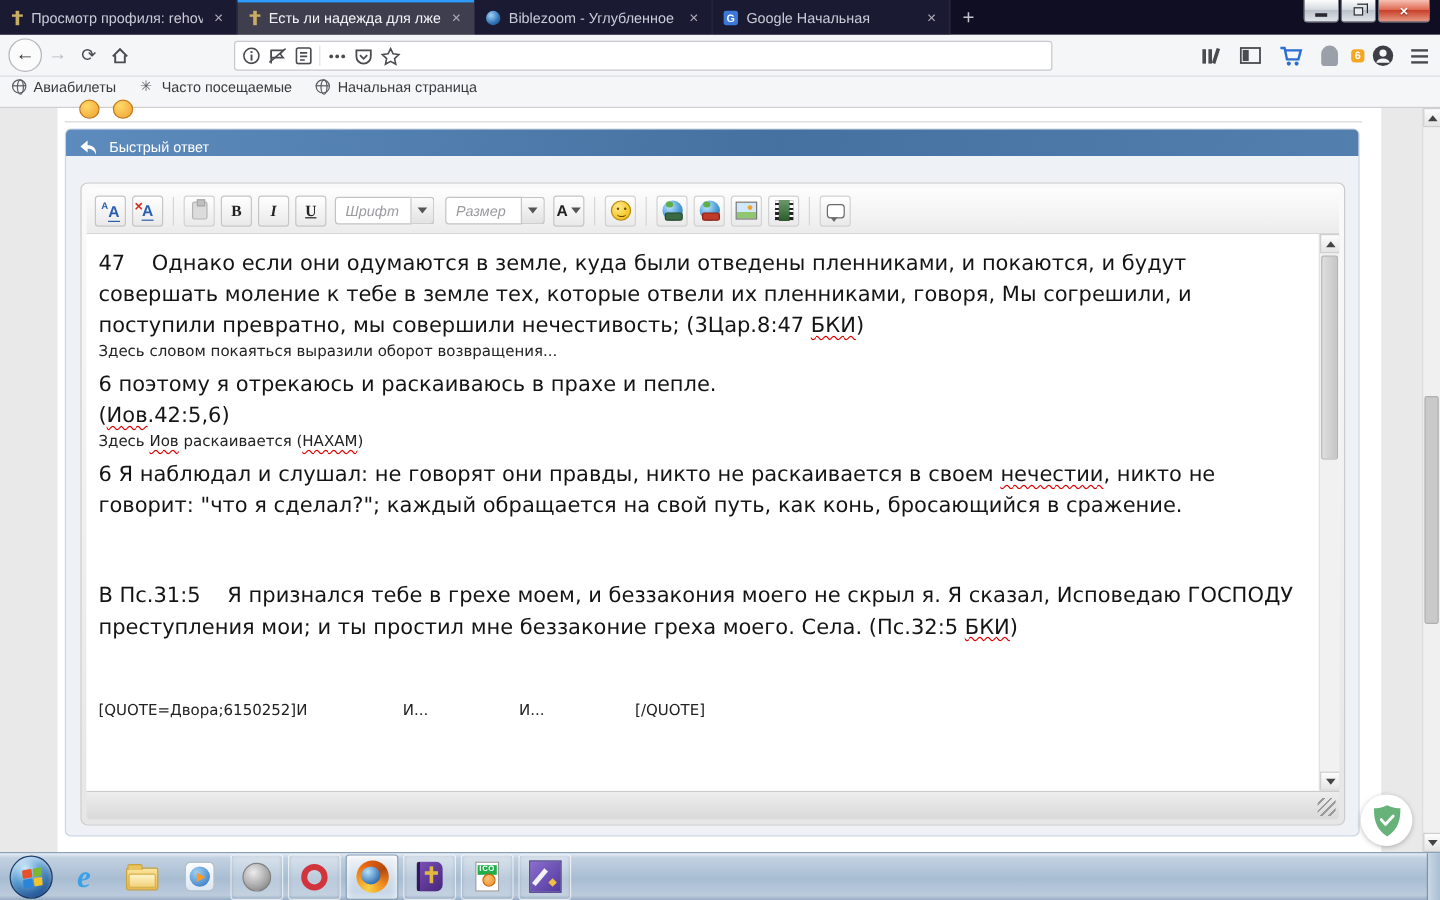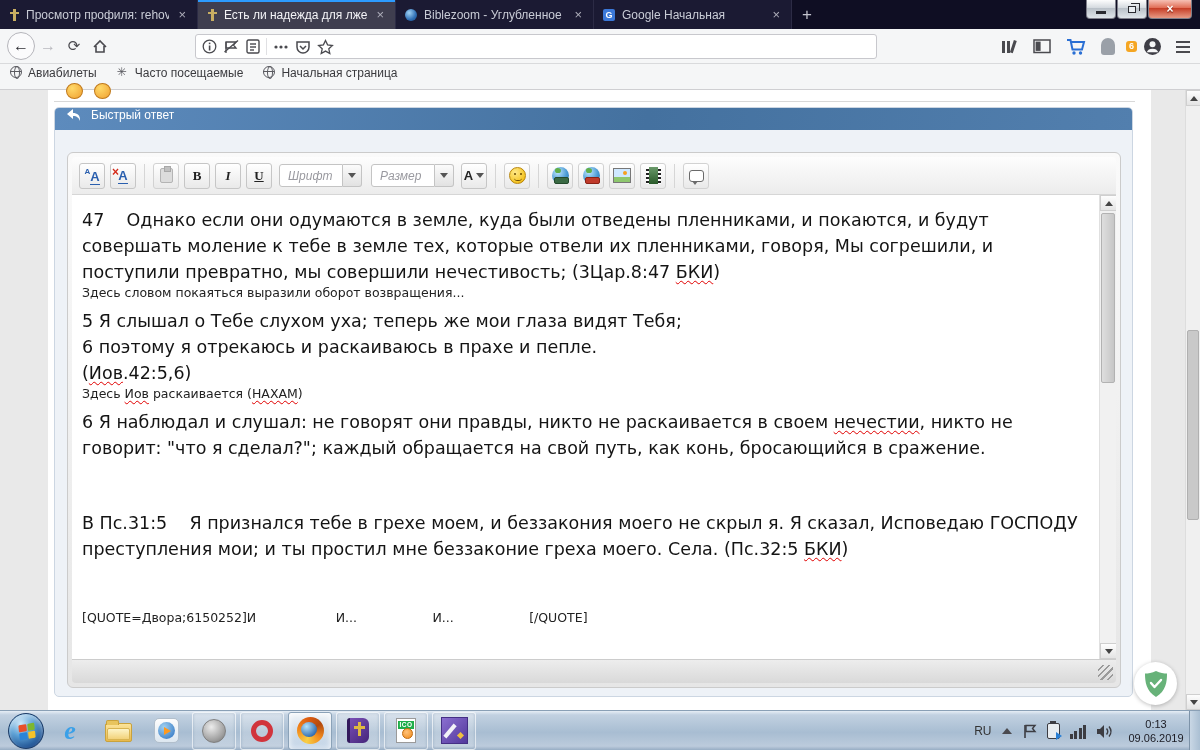--- a/index.html
+++ b/index.html
@@ -51,21 +51,21 @@
 .globe-ico::before{content:"";position:absolute;left:2.6px;top:-1px;width:4px;height:11px;border:1px solid #5a5a60;border-radius:50%}
 .globe-ico::after{content:"";position:absolute;left:-1px;top:4px;width:11px;height:1px;background:#5a5a60}
 .gear-ico{width:12px;height:12px;color:#5a5a60;font-size:12px;line-height:12px}
 
 
 .pagearea{position:absolute;top:90px;left:0;width:1200px;height:620px;background:#e9e9e9}
 .content-col{position:absolute;left:48px;top:0;width:1103px;height:620px;background:#fff}
 .prev-strip{position:absolute;left:6px;right:16px;top:0;height:12px;border-bottom:1px solid #d8d8d8}
 .smile-half{position:absolute;top:-7px;width:17px;height:16px;border-radius:50%;background:radial-gradient(circle at 35% 30%,#ffd969,#f0a030);border:1px solid #c07818}
 .qr-panel{position:absolute;left:6px;top:17px;width:1079px;height:590px;background:#eef2f7;border:1px solid #ccd6e2;border-radius:5px}
-.qr-header{height:22px;background:linear-gradient(100deg,#5d8bbd,#44719f 55%,#527fae);border-radius:4px 4px 0 0;display:flex;align-items:flex-start;gap:9px;padding-left:11px;color:#fff;font-size:12px}
+.qr-header{height:22px;background:linear-gradient(100deg,#5d8bbd,#44719f 55%,#527fae);border-radius:4px 4px 0 0;display:flex;align-items:flex-end;gap:9px;padding-left:11px;color:#fff;font-size:12px}
 
 
 .editor{position:absolute;left:12px;top:44px;width:1054px;height:536px;background:linear-gradient(#fafafa,#e6e6e6);border:1px solid #cbcbcb;border-radius:6px;padding:4px}
 .ed-toolbar{height:38px;background:linear-gradient(#fdfdfd,#ececec);border-bottom:1px solid #d6d6d6;border-radius:4px 4px 0 0;display:flex;align-items:center;padding:0 7px;gap:5px}
 .tbtn{min-width:26px;height:26px;border:1px solid #c6c6c6;border-radius:3px;background:linear-gradient(#fff,#e9e9e9);display:flex;align-items:center;justify-content:center;font-size:13px;color:#222}
 .tbtn.flat{border-color:#d2d2d2}
 .tsep{width:1px;height:24px;background:#d6d6d6;margin:0 3px}
 .sw i{font-style:normal;font-size:8px;color:#2a5fae;vertical-align:7px;font-weight:bold}
 .sw b{font-size:13px;color:#2a5fae;border-bottom:1.5px solid #2a5fae}
 .rf{position:relative}
@@ -349,21 +349,20 @@
           <div class="tbtn flat">
               <span class="quote-ico"></span>
             </div>
         </div>
 
         <div class="ed-body">
           <div class="ed-textwrap">
             <div class="pb"><span>47&nbsp;&nbsp;&nbsp; Однако если они одумаются в земле, куда были отведены пленниками, и покаются, и будут совершать моление к тебе в земле тех, которые отвели их пленниками, говоря, Мы согрешили, и поступили превратно, мы совершили нечестивость; (3Цар.8:47 </span><span class="sq">БКИ</span><span>)</span></div>
             <div class="ps"><span>Здесь словом покаяться выразили оборот возвращения...</span></div>
             <div class="gap8"></div>
-            <div class="pb"><span>5 Я слышал о Тебе слухом уха; теперь же мои глаза видят Тебя;</span></div>
             <div class="pb"><span>6 поэтому я отрекаюсь и раскаиваюсь в прахе и пепле.</span></div>
             <div class="pb"><span>(</span><span class="sq">Иов</span><span>.42:5,6)</span></div>
             <div class="ps"><span>Здесь </span><span class="sq">Иов</span><span> раскаивается (</span><span class="sq">НАХАМ</span><span>)</span></div>
             <div class="gap8"></div>
             <div class="pb"><span>6 Я наблюдал и слушал: не говорят они правды, никто не раскаивается в своем </span><span class="sq">нечестии</span><span>, никто не говорит: "что я сделал?"; каждый обращается на свой путь, как конь, бросающийся в сражение.</span></div>
             <div class="gap49"></div>
             <div class="pb"><span>В Пс.31:5&nbsp;&nbsp;&nbsp; Я признался тебе в грехе моем, и беззакония моего не скрыл я. Я сказал, Исповедаю ГОСПОДУ преступления мои; и ты простил мне беззаконие греха моего. Села. (Пс.32:5 </span><span class="sq">БКИ</span><span>)</span></div>
             <div class="gap48"></div>
             <div class="ps"><span>[QUOTE=Двора;6150252]И &nbsp;&nbsp;&nbsp;&nbsp;&nbsp;&nbsp;&nbsp;&nbsp;&nbsp;&nbsp;&nbsp;&nbsp;&nbsp;&nbsp;&nbsp;&nbsp;&nbsp;&nbsp; И... &nbsp;&nbsp;&nbsp;&nbsp;&nbsp;&nbsp;&nbsp;&nbsp;&nbsp;&nbsp;&nbsp;&nbsp;&nbsp;&nbsp;&nbsp;&nbsp;&nbsp; И... &nbsp;&nbsp;&nbsp;&nbsp;&nbsp;&nbsp;&nbsp;&nbsp;&nbsp;&nbsp;&nbsp;&nbsp;&nbsp;&nbsp;&nbsp;&nbsp;&nbsp; [/QUOTE]</span></div>
           </div>
@@ -438,34 +437,14 @@
     </div>
   <div class="tb-ic framed">
       <span class="icofile">
         <span class="band">ICO</span>
       </span>
     </div>
   <div class="tb-ic framed">
       <span class="pick"></span>
     </div>
 
-  <div class="tray">
-    <span class="lang">RU</span>
-    <span class="caret-up"></span>
-    <svg width="15" height="16">
-        <line x1="3" y1="2" x2="3" y2="15" stroke="#3c3c42" stroke-width="1.6"></line>
-        <path d="M4,2.5 h9 l-2.5,3 2.5,3 h-9 z" fill="none" stroke="#3c3c42" stroke-width="1.4"></path>
-      </svg>
-    <span class="clip-ico"></span>
-    <span class="sigbars">
-        <i style="height:5px"></i>
-        <i style="height:8px"></i>
-        <i style="height:11px"></i>
-        <i style="height:14px"></i>
-      </span>
-    <svg width="18" height="15">
-        <polygon points="1,5 4,5 8,1 8,14 4,10 1,10" fill="#3c3c42"></polygon>
-        <path d="M10.5,4.5 q2.5,3 0,6 M13,2.5 q4,5 0,10" stroke="#3c3c42" stroke-width="1.4" fill="none"></path>
-      </svg>
-    <span class="clockblk"><span>0:13</span><br><span>09.06.2019</span></span>
-  </div>
   <span class="showdesk"></span>
 </div>
 
 </body></html>

